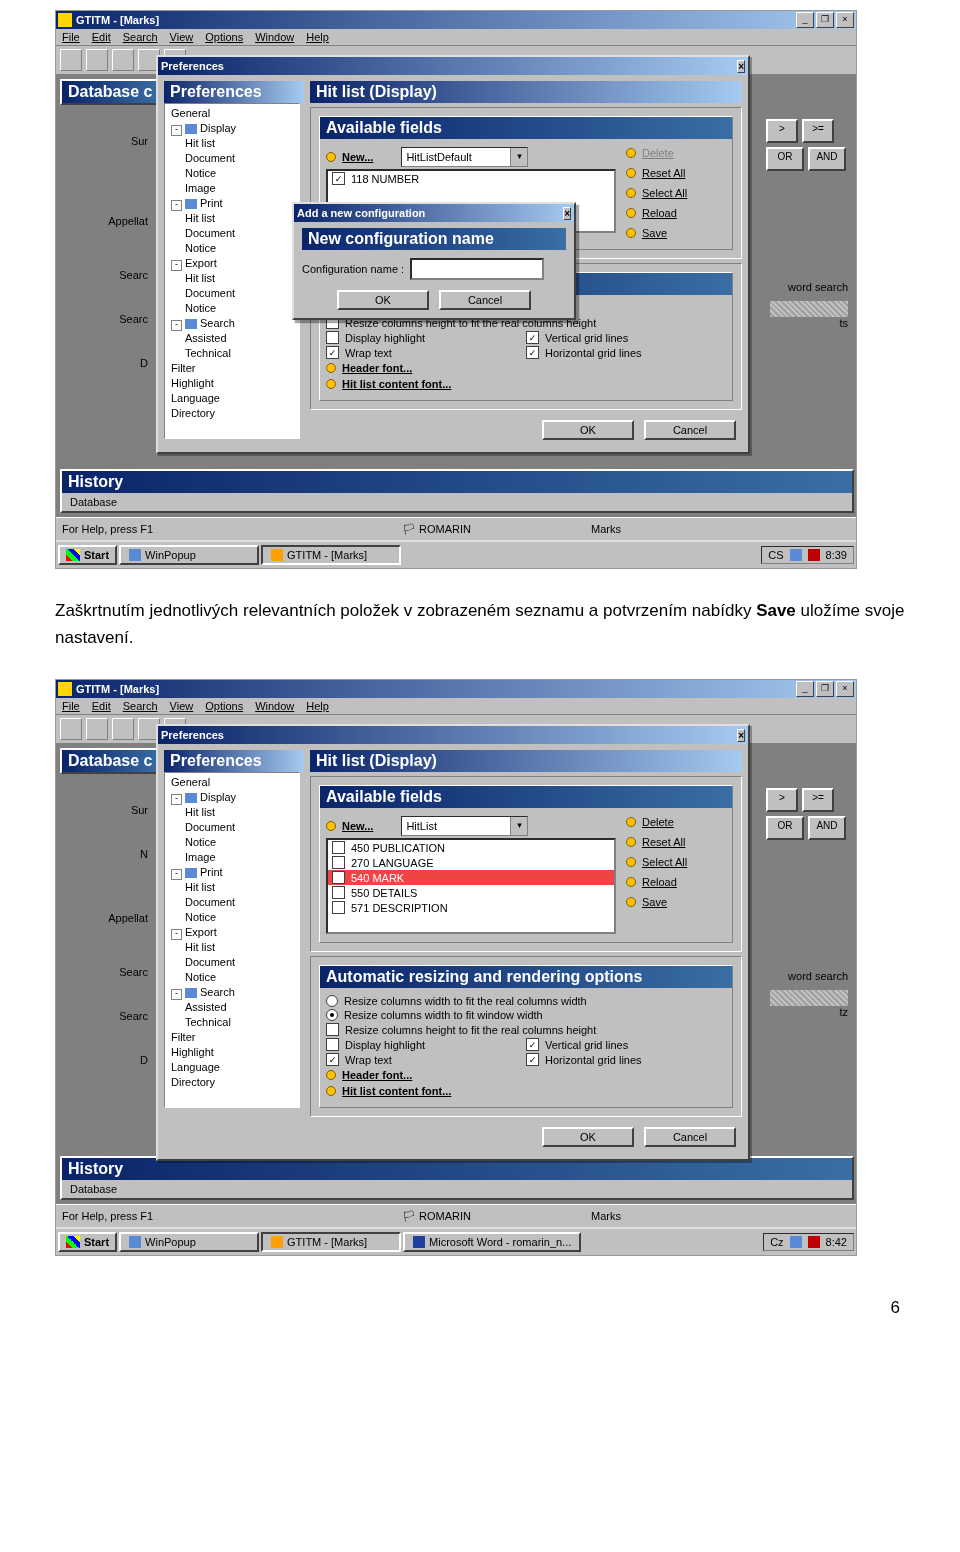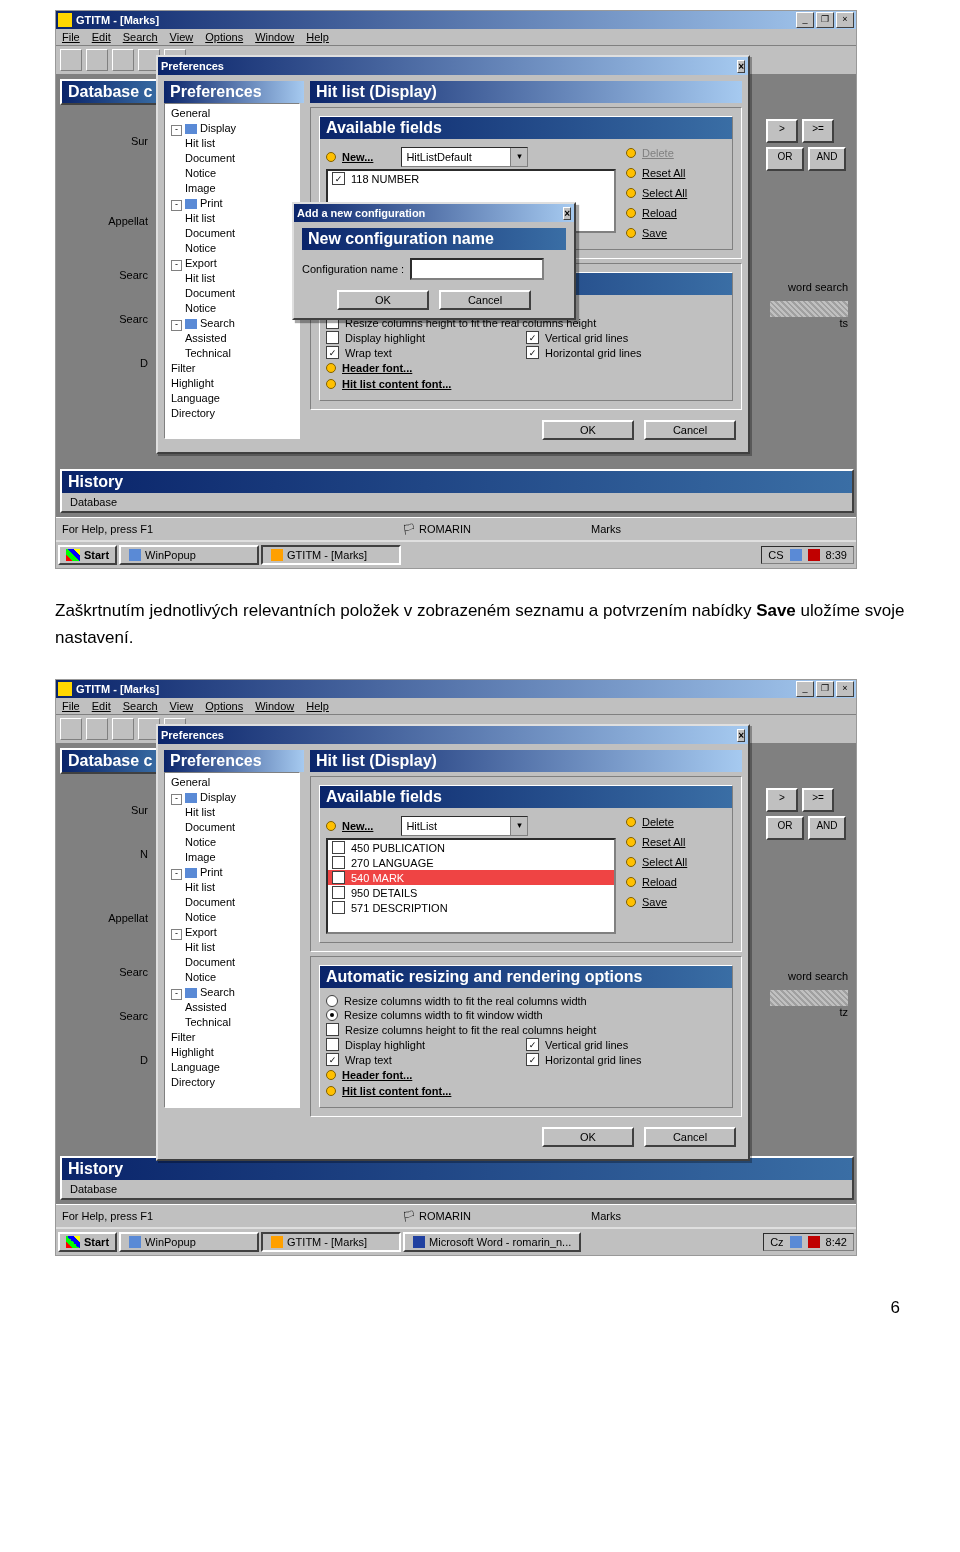--- a/index.html
+++ b/index.html
@@ -560,21 +560,21 @@
                         <div class="listrow">
                           <span class="chk"></span>
                           <span>270 LANGUAGE</span>
                         </div>
                         <div class="listrow sel">
                           <span class="chk">✓</span>
                           <span>540 MARK</span>
                         </div>
                         <div class="listrow">
                           <span class="chk"></span>
-                          <span>950 DETAILS</span>
+                          <span>550 DETAILS</span>
                         </div>
                         <div class="listrow">
                           <span class="chk"></span>
                           <span>571 DESCRIPTION</span>
                         </div>
                       </div>
               </div>
               <div class="actioncol" id="actions2">
                       <div class="row">
                         <span class="bullet"></span>

